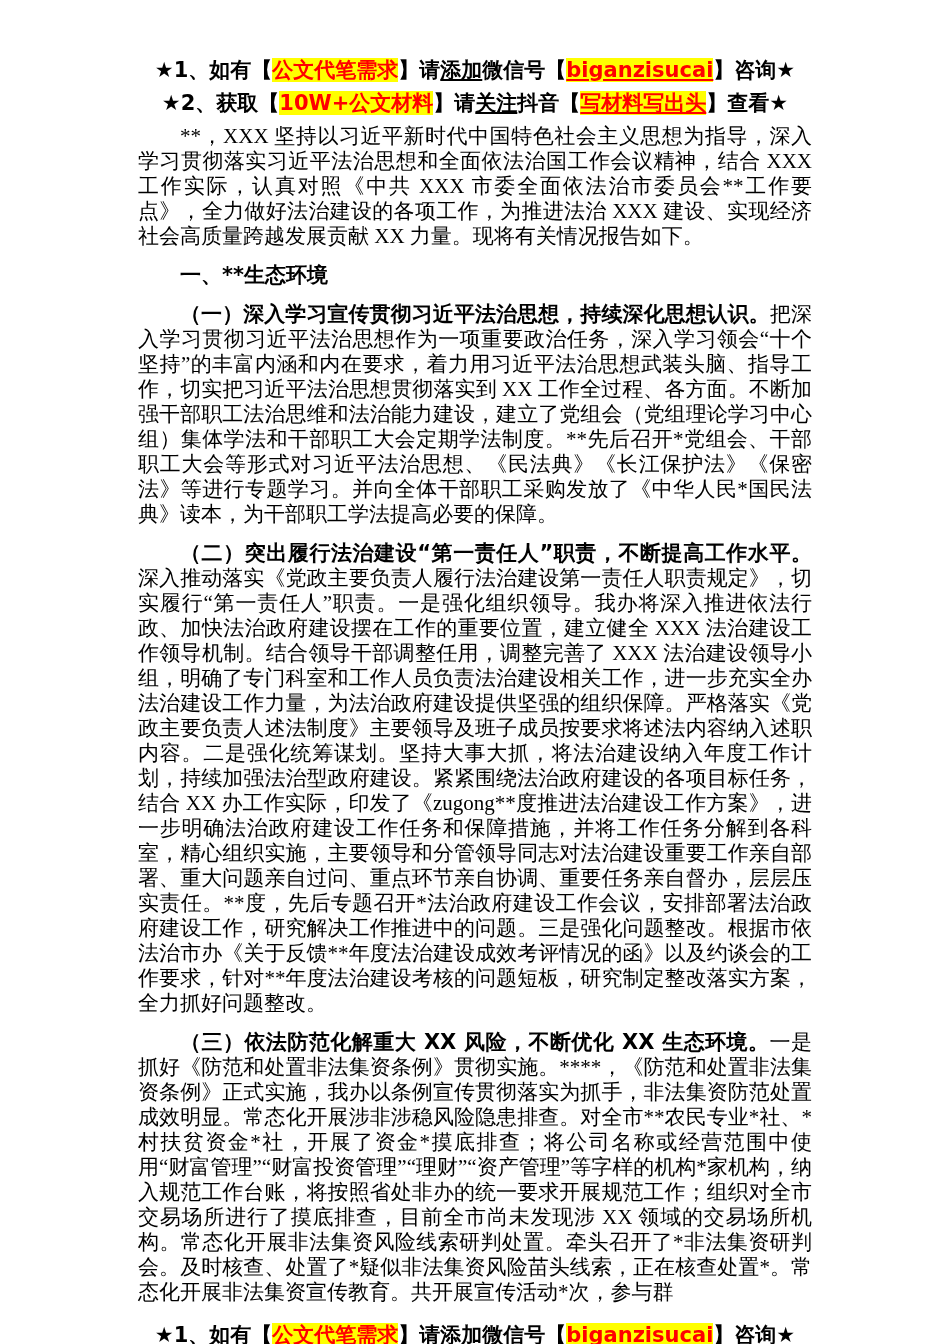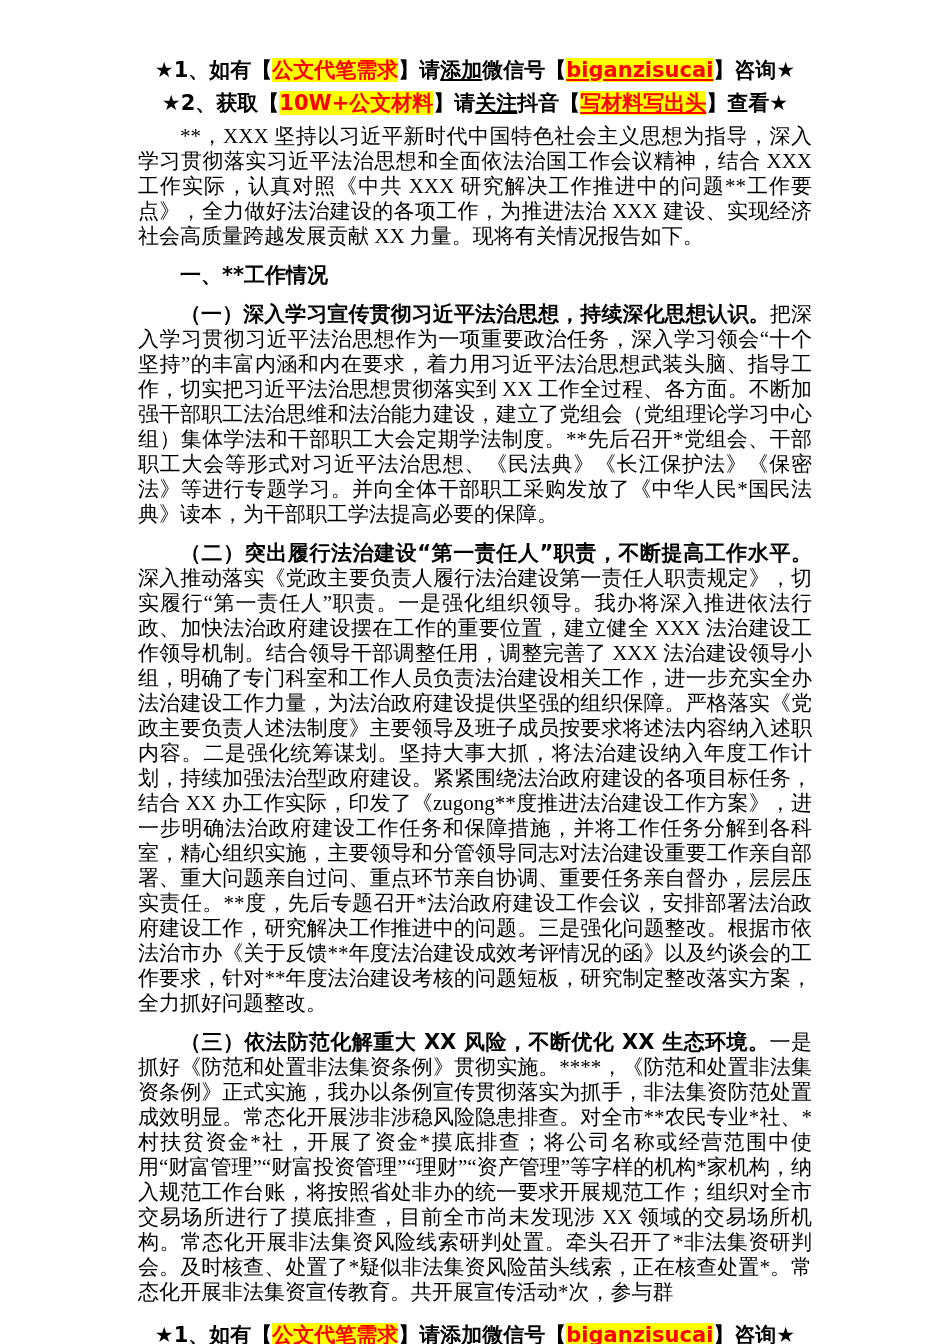--- a/index.html
+++ b/index.html
@@ -63,23 +63,23 @@
     <div class="promo-line">
       <span>★1、如有【</span><span class="hl">公文代笔需求</span><span>】请</span><span class="u">添加</span><span>微信号【</span><span class="hl u">biganzisucai</span><span>】咨询★</span>
     </div>
     <div class="promo-line">
       <span>★2、获取【</span><span class="hl">10W+公文材料</span><span>】请</span><span class="u">关注</span><span>抖音【</span><span class="hl u">写材料写出头</span><span>】查看★</span>
     </div>
   </div>
 
   <div class="doc">
 
-    <p class="para"><span>**，XXX 坚持以习近平新时代中国特色社会主义思想为指导，深入学习贯彻落实习近平法治思想和全面依法治国工作会议精神，结合 XXX 工作实际，认真对照《中共 XXX 研究解决工作推进中的问题**工作要点》，全力做好法治建设的各项工作，为推进法治 XXX 建设、实现经济社会高质量跨越发展贡献 XX 力量。现将有关情况报告如下。</span></p>
+    <p class="para"><span>**，XXX 坚持以习近平新时代中国特色社会主义思想为指导，深入学习贯彻落实习近平法治思想和全面依法治国工作会议精神，结合 XXX 工作实际，认真对照《中共 XXX 市委全面依法治市委员会**工作要点》，全力做好法治建设的各项工作，为推进法治 XXX 建设、实现经济社会高质量跨越发展贡献 XX 力量。现将有关情况报告如下。</span></p>
 
-    <h2 class="heading">一、**工作情况</h2>
+    <h2 class="heading">一、**生态环境</h2>
 
     <p class="para"><span class="lead">（一）深入学习宣传贯彻习近平法治思想，持续深化思想认识。</span><span>把深入学习贯彻习近平法治思想作为一项重要政治任务，深入学习领会“十个坚持”的丰富内涵和内在要求，着力用习近平法治思想武装头脑、指导工作，切实把习近平法治思想贯彻落实到 XX 工作全过程、各方面。不断加强干部职工法治思维和法治能力建设，建立了党组会（党组理论学习中心组）集体学法和干部职工大会定期学法制度。**先后召开*党组会、干部职工大会等形式对习近平法治思想、《民法典》《长江保护法》《保密法》等进行专题学习。并向全体干部职工采购发放了《中华人民*国民法典》读本，为干部职工学法提高必要的保障。</span></p>
 
     <p class="para"><span class="lead">（二）突出履行法治建设“第一责任人”职责，不断提高工作水平。</span><span>深入推动落实《党政主要负责人履行法治建设第一责任人职责规定》，切实履行“第一责任人”职责。一是强化组织领导。我办将深入推进依法行政、加快法治政府建设摆在工作的重要位置，建立健全 XXX 法治建设工作领导机制。结合领导干部调整任用，调整完善了 XXX 法治建设领导小组，明确了专门科室和工作人员负责法治建设相关工作，进一步充实全办法治建设工作力量，为法治政府建设提供坚强的组织保障。严格落实《党政主要负责人述法制度》主要领导及班子成员按要求将述法内容纳入述职内容。二是强化统筹谋划。坚持大事大抓，将法治建设纳入年度工作计划，持续加强法治型政府建设。紧紧围绕法治政府建设的各项目标任务，结合 XX 办工作实际，印发了《zugong**度推进法治建设工作方案》，进一步明确法治政府建设工作任务和保障措施，并将工作任务分解到各科室，精心组织实施，主要领导和分管领导同志对法治建设重要工作亲自部署、重大问题亲自过问、重点环节亲自协调、重要任务亲自督办，层层压实责任。**度，先后专题召开*法治政府建设工作会议，安排部署法治政府建设工作，研究解决工作推进中的问题。三是强化问题整改。根据市依法治市办《关于反馈**年度法治建设成效考评情况的函》以及约谈会的工作要求，针对**年度法治建设考核的问题短板，研究制定整改落实方案，全力抓好问题整改。</span></p>
 
     <p class="para"><span class="lead">（三）依法防范化解重大 XX 风险，不断优化 XX 生态环境。</span><span>一是抓好《防范和处置非法集资条例》贯彻实施。****，《防范和处置非法集资条例》正式实施，我办以条例宣传贯彻落实为抓手，非法集资防范处置成效明显。常态化开展涉非涉稳风险隐患排查。对全市**农民专业*社、*村扶贫资金*社，开展了资金*摸底排查；将公司名称或经营范围中使用“财富管理”“财富投资管理”“理财”“资产管理”等字样的机构*家机构，纳入规范工作台账，将按照省处非办的统一要求开展规范工作；组织对全市交易场所进行了摸底排查，目前全市尚未发现涉 XX 领域的交易场所机构。常态化开展非法集资风险线索研判处置。牵头召开了*非法集资研判会。及时核查、处置了*疑似非法集资风险苗头线索，正在核查处置*。常态化开展非法集资宣传教育。共开展宣传活动*次，参与群</span></p>
 
   </div>
 
   <div class="promo promo-footer">

